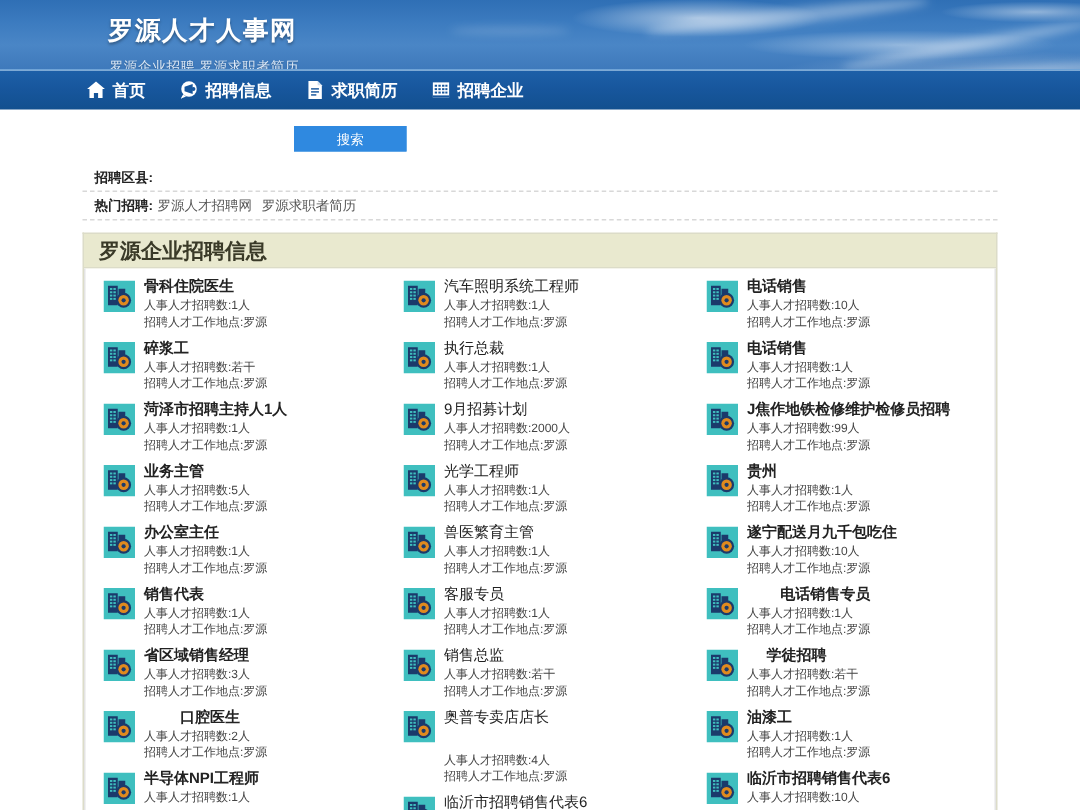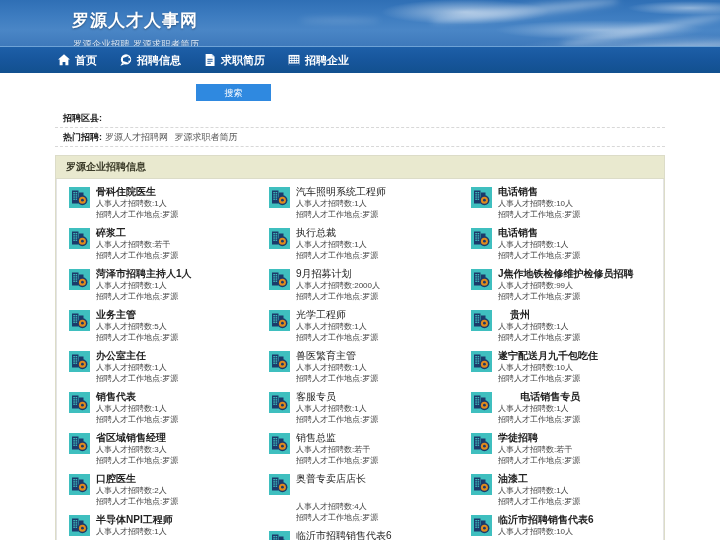--- a/index.html
+++ b/index.html
@@ -81,21 +81,21 @@
     display:flex;align-items:flex-start;gap:3px;
   }
   .frow .flabel{font-weight:bold;color:#222;white-space:nowrap;}
   .frow .fval a{color:#555;text-decoration:none;margin-right:4px;cursor:pointer;}
 
   
   .panel{margin:8px 55px 0 55px;border:1px solid #dcdcc8;border-bottom:none;}
   .panel-head{
     height:22px;line-height:22px;
     background:#e9e9cf;border-bottom:1px solid #dcdcc8;
-    padding-left:10px;font-size:10px;font-weight:bold;color:#3a3a28;
+    padding-left:10px;font-size:14px;font-weight:bold;color:#3a3a28;
   }
   .panel-body{
     background:#fff;border-left:1px solid #e4e4e4;border-right:1px solid #e4e4e4;
     padding:6px 0 0 0;
     display:flex;
   }
   .col{width:33.33%;box-sizing:border-box;padding-left:10px;}
   .col.c1{padding-left:12px;}
 
   .job{display:flex;align-items:flex-start;gap:6px;margin-bottom:6px;}
@@ -429,21 +429,21 @@
                   <rect x="6.6" y="9.4" width="1.6" height="1.3"></rect>
                   <rect x="4.3" y="11.6" width="1.6" height="1.3"></rect>
                   <rect x="6.6" y="11.6" width="1.6" height="1.3"></rect>
                 </g>
                 <circle cx="13.4" cy="13.2" r="5" fill="#1b3a6b"></circle>
                 <circle cx="13.4" cy="13.2" r="3.5" fill="#e08a1e"></circle>
                 <circle cx="13.4" cy="13.2" r="1.4" fill="#1b3a6b"></circle>
               </svg>
             </span>
             <span class="jbody">
-              <span class="jtitle" style="display: block;">口腔医生</span>
+              <span class="jtitle" style="display: block; margin-left: 24px;">口腔医生</span>
               <span class="jmeta" style="display: block;">人事人才招聘数:2人</span>
               <span class="jmeta" style="display: block;">招聘人才工作地点:罗源</span>
             </span>
           </div>
           <div class="job">
             <span>
               <svg class="jicon" viewBox="0 0 21 21">
                 <rect width="21" height="21" fill="#3fbfbf"></rect>
                 <g fill="#1b3a6b">
                   <rect x="3" y="3.5" width="6.5" height="13"></rect>
@@ -837,21 +837,21 @@
                   <rect x="6.6" y="9.4" width="1.6" height="1.3"></rect>
                   <rect x="4.3" y="11.6" width="1.6" height="1.3"></rect>
                   <rect x="6.6" y="11.6" width="1.6" height="1.3"></rect>
                 </g>
                 <circle cx="13.4" cy="13.2" r="5" fill="#1b3a6b"></circle>
                 <circle cx="13.4" cy="13.2" r="3.5" fill="#e08a1e"></circle>
                 <circle cx="13.4" cy="13.2" r="1.4" fill="#1b3a6b"></circle>
               </svg>
             </span>
             <span class="jbody">
-              <span class="jtitle" style="display: block; margin-left: 12px;">贵州</span>
+              <span class="jtitle" style="display: block;">贵州</span>
               <span class="jmeta" style="display: block;">人事人才招聘数:1人</span>
               <span class="jmeta" style="display: block;">招聘人才工作地点:罗源</span>
             </span>
           </div>
           <div class="job">
             <span>
               <svg class="jicon" viewBox="0 0 21 21">
                 <rect width="21" height="21" fill="#3fbfbf"></rect>
                 <g fill="#1b3a6b">
                   <rect x="3" y="3.5" width="6.5" height="13"></rect>
@@ -924,21 +924,21 @@
                   <rect x="6.6" y="9.4" width="1.6" height="1.3"></rect>
                   <rect x="4.3" y="11.6" width="1.6" height="1.3"></rect>
                   <rect x="6.6" y="11.6" width="1.6" height="1.3"></rect>
                 </g>
                 <circle cx="13.4" cy="13.2" r="5" fill="#1b3a6b"></circle>
                 <circle cx="13.4" cy="13.2" r="3.5" fill="#e08a1e"></circle>
                 <circle cx="13.4" cy="13.2" r="1.4" fill="#1b3a6b"></circle>
               </svg>
             </span>
             <span class="jbody">
-              <span class="jtitle" style="display: block;">学徒招聘</span>
+              <span class="jtitle" style="display: block; margin-left: 13px;">学徒招聘</span>
               <span class="jmeta" style="display: block;">人事人才招聘数:若干</span>
               <span class="jmeta" style="display: block;">招聘人才工作地点:罗源</span>
             </span>
           </div>
           <div class="job">
             <span>
               <svg class="jicon" viewBox="0 0 21 21">
                 <rect width="21" height="21" fill="#3fbfbf"></rect>
                 <g fill="#1b3a6b">
                   <rect x="3" y="3.5" width="6.5" height="13"></rect>

